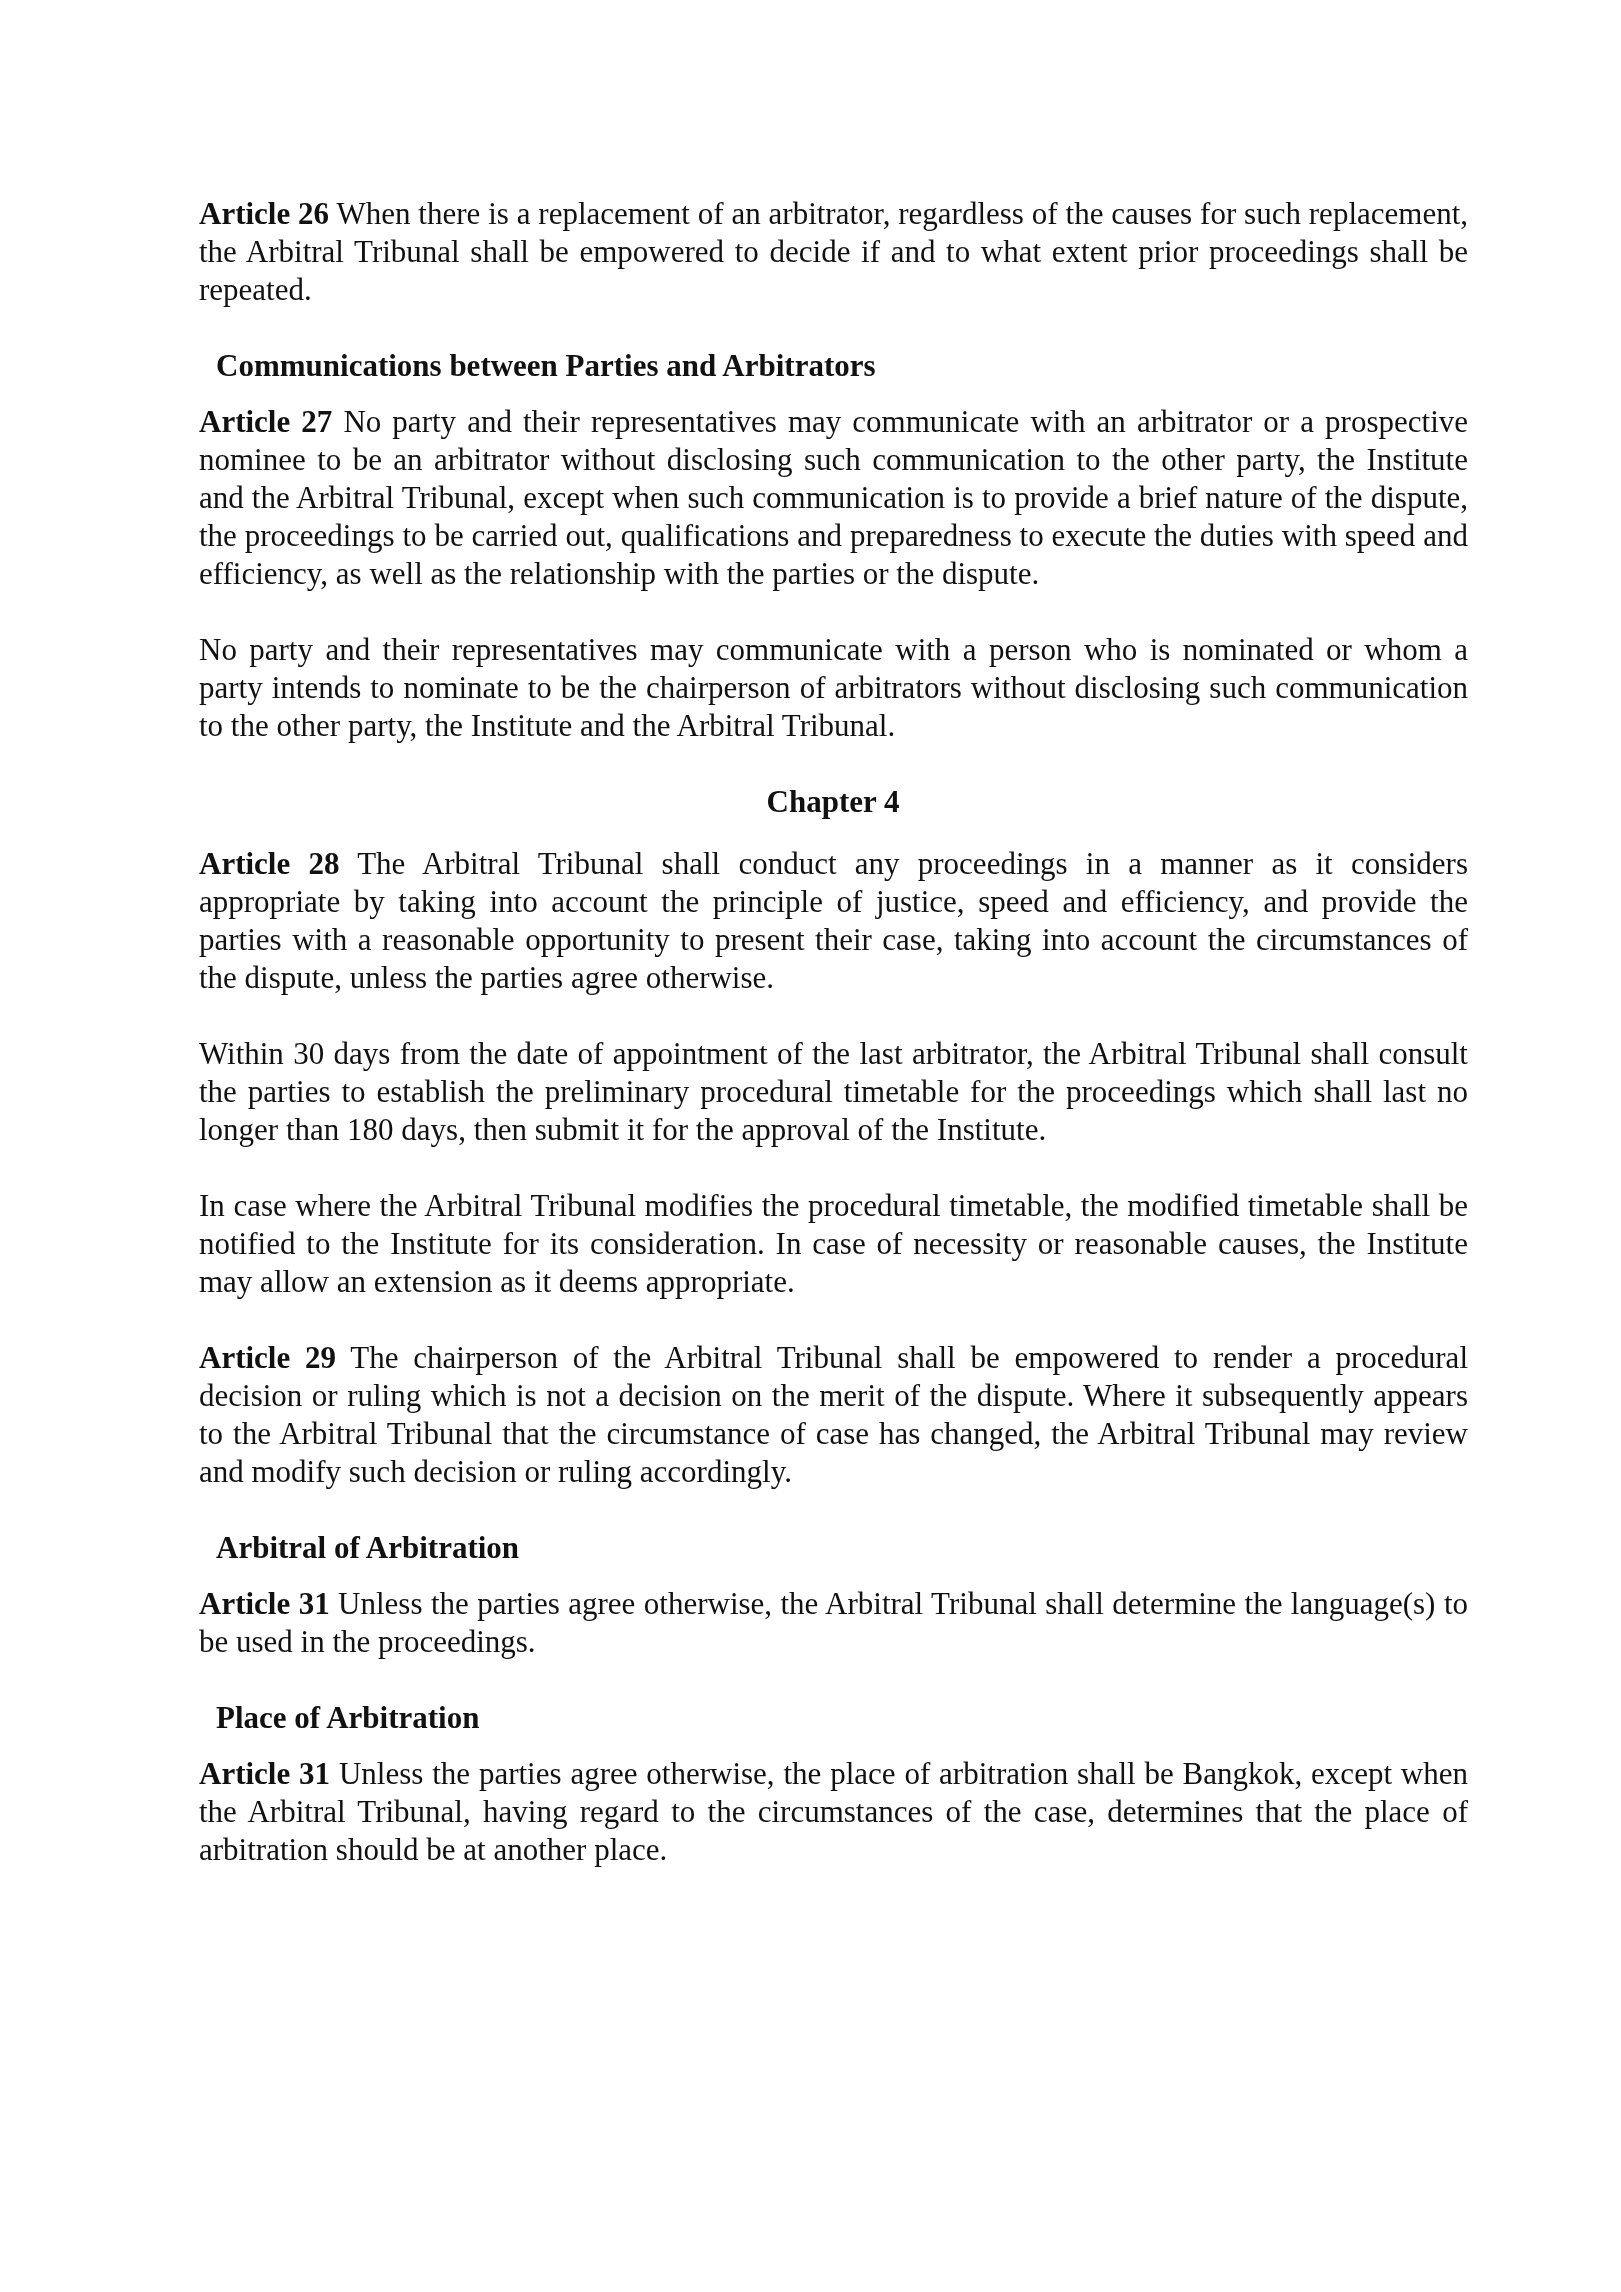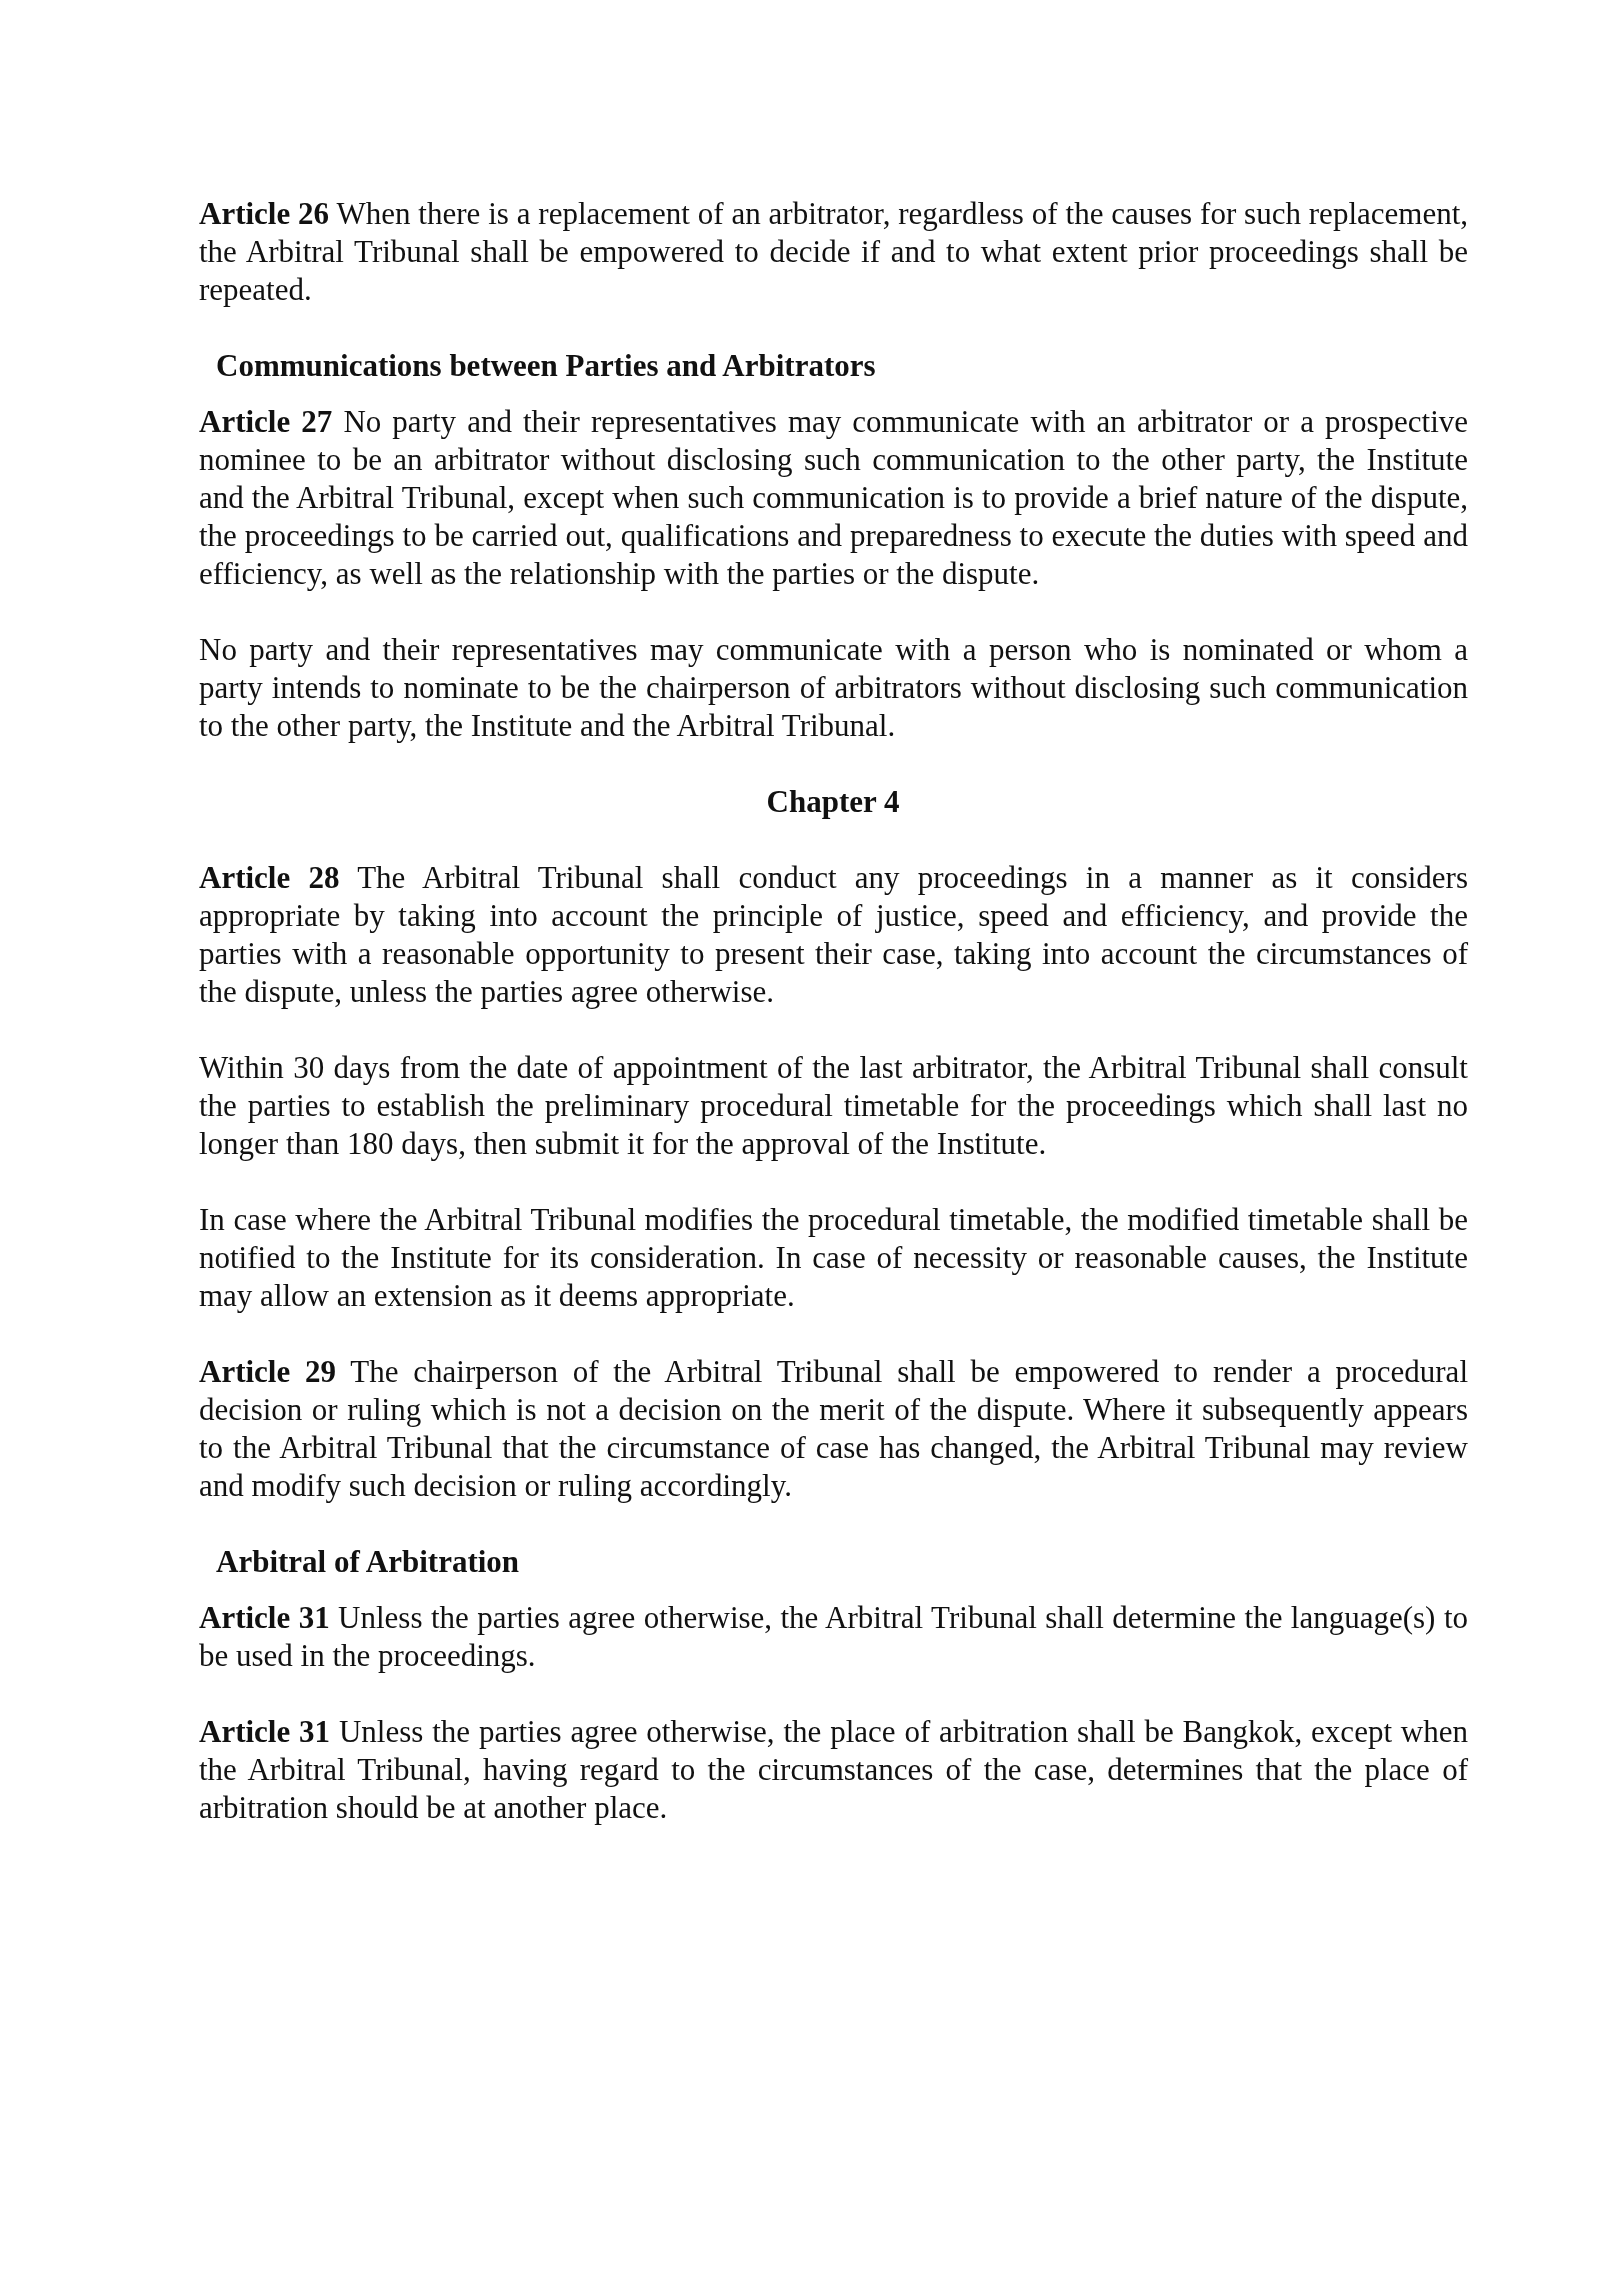--- a/index.html
+++ b/index.html
@@ -34,21 +34,21 @@
     .heading {
       font-weight: bold;
       margin: 18px;
     }
     .art-label {
       font-weight: bold;
     }
     .chapter {
       text-align: center;
       font-weight: bold;
-      margin: 0 0 38px 0;
+      margin: 0 0 24px 0;
     }
     .chapter div { margin: 0; }
   </style>
 </head>
 <body>
 
 <div class="page">
 
   <p class="para"><span class="art-label">Article 26</span><span> When there is a replacement of an arbitrator, regardless of the causes for such replacement, the Arbitral Tribunal shall be empowered to decide if and to what extent prior proceedings shall be repeated.</span></p>
 
@@ -67,17 +67,18 @@
   <p class="para">In case where the Arbitral Tribunal modifies the procedural timetable, the modified timetable shall be notified to the Institute for its consideration. In case of necessity or reasonable causes, the Institute may allow an extension as it deems appropriate.</p>
 
   <p class="para"><span class="art-label">Article 29</span><span> The chairperson of the Arbitral Tribunal shall be empowered to render a procedural decision or ruling which is not a decision on the merit of the dispute. Where it subsequently appears to the Arbitral Tribunal that the circumstance of case has changed, the Arbitral Tribunal may review and modify such decision or ruling accordingly.</span></p>
 
   <div>
     <p class="heading">Arbitral of Arbitration</p>
     <p class="para"><span class="art-label">Article 31</span><span> Unless the parties agree otherwise, the Arbitral Tribunal shall determine the language(s) to be used in the proceedings.</span></p>
   </div>
 
   <div>
+    <p class="heading">Place of Arbitration</p>
     <p class="para tight"><span class="art-label">Article 31</span><span> Unless the parties agree otherwise, the place of arbitration shall be Bangkok, except when the Arbitral Tribunal, having regard to the circumstances of the case, determines that the place of arbitration should be at another place.</span></p>
   </div>
 
 </div>
 
 
 </body></html>

